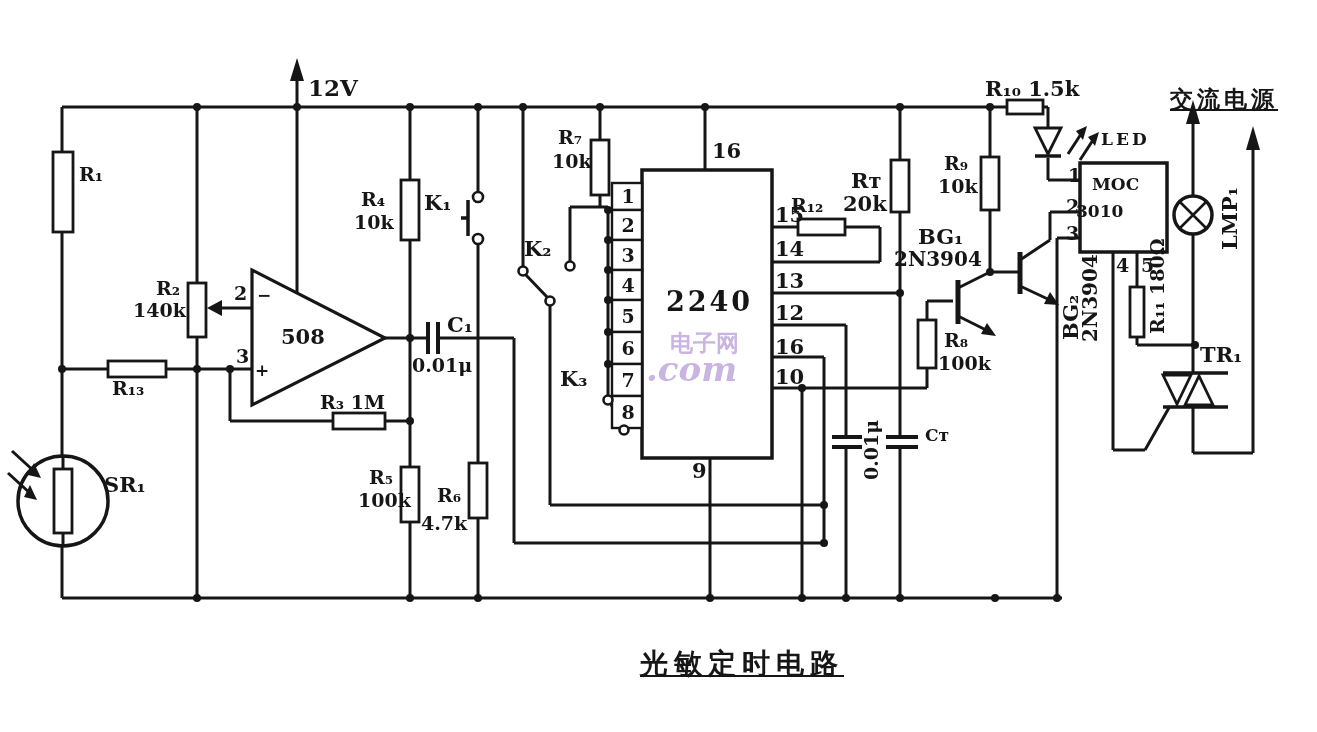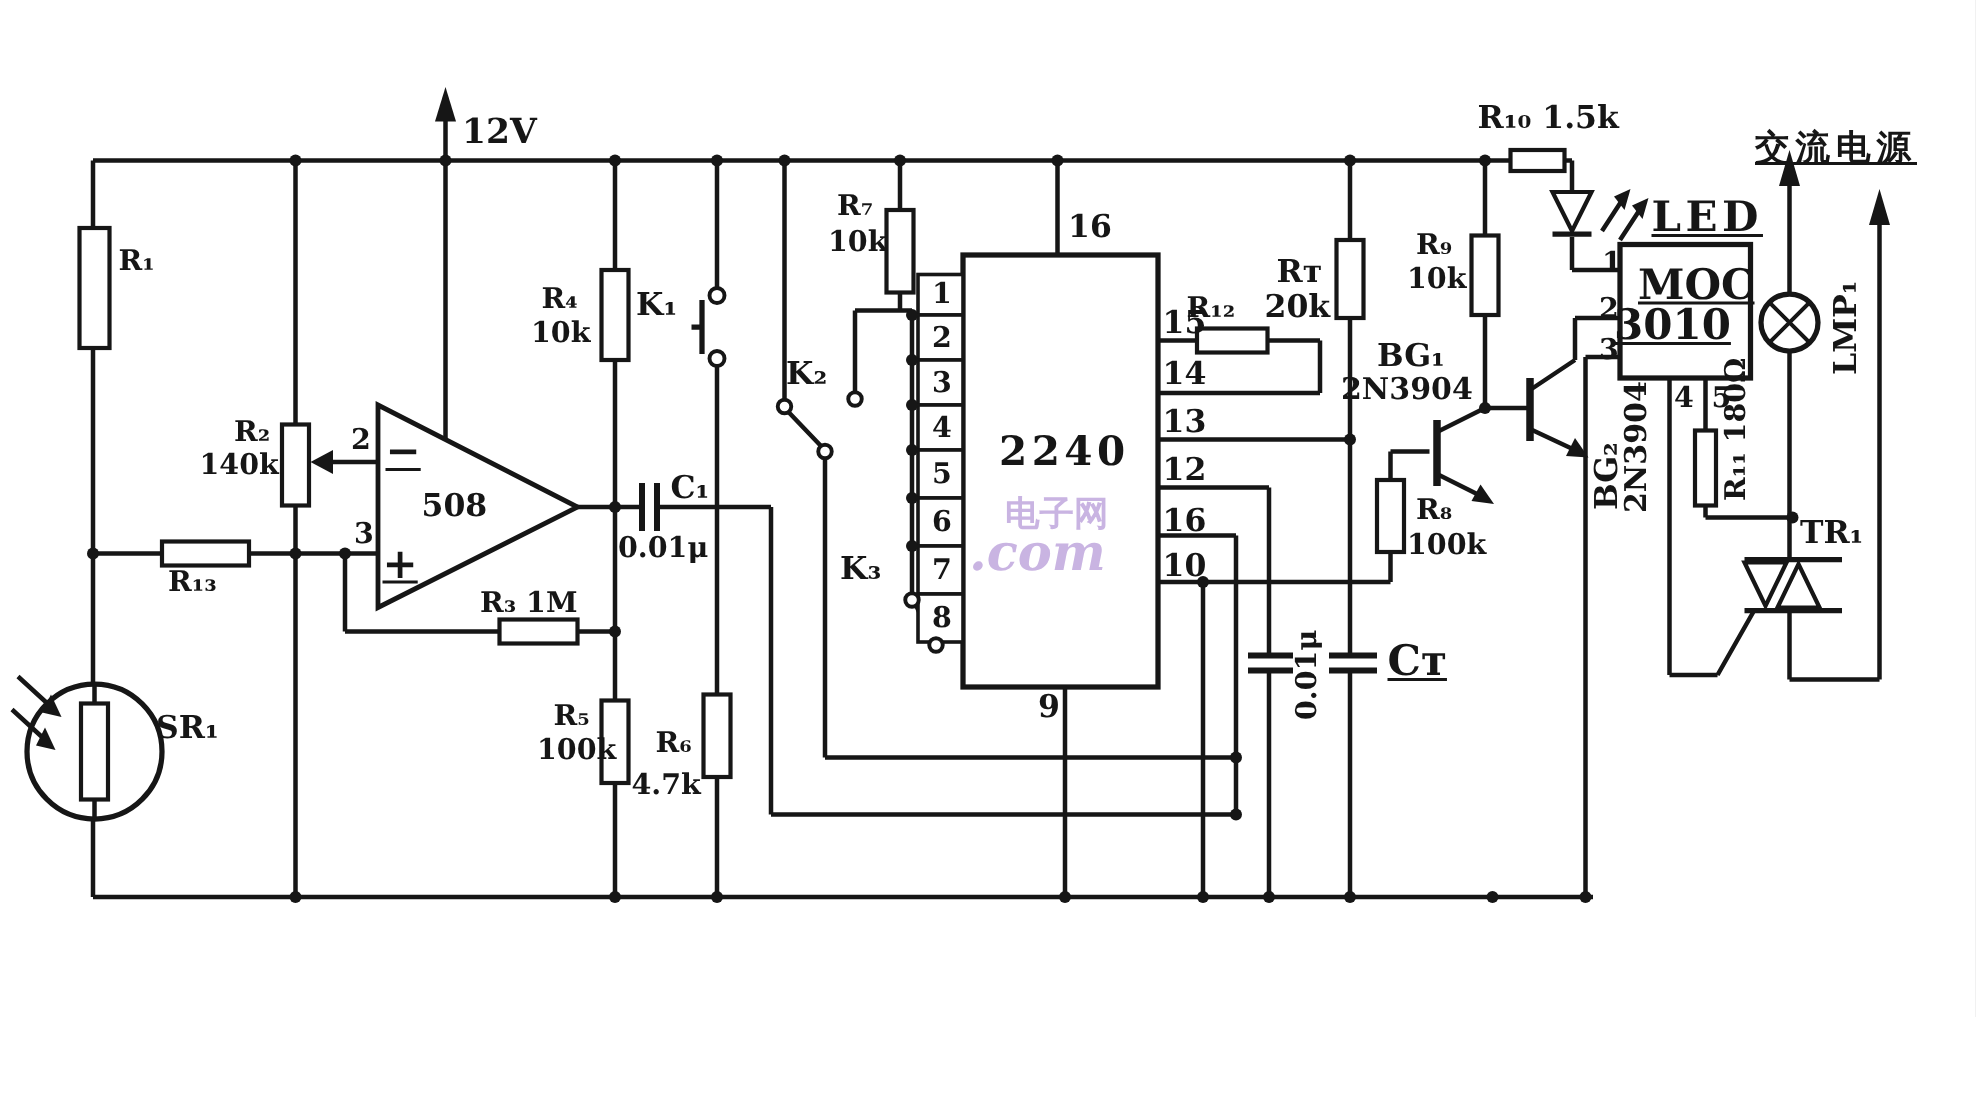--- a/index.html
+++ b/index.html
@@ -1,21 +1,21 @@
 <!DOCTYPE html>
 <html><head>
 <meta charset="utf-8">
 <style>
   html,body{margin:0;padding:0;background:#e8e8e8;}
   .stage{position:relative;width:1317px;height:732px;background:#ffffff;overflow:hidden;
          font-family:"DejaVu Serif","DejaVu Sans",serif;}
   svg{position:absolute;left:0;top:0;}
   .lbl{position:absolute;font-weight:bold;color:#161616;font-size:19px;line-height:1;
        white-space:nowrap;font-family:"DejaVu Serif","DejaVu Sans",serif;}
-  .s21{font-size:21px;} .s22{font-size:28px;text-decoration:underline;} .s23{font-size:23px;} .s20{font-size:20px;}
+  .s21{font-size:21px;} .s22{font-size:17px;} .s23{font-size:23px;} .s20{font-size:20px;}
   .pin{font-size:19px;width:18px;text-align:center;}
   .rot{transform:rotate(-90deg);transform-origin:0 0;}
   .zh{font-family:"DejaVu Sans","Liberation Sans",sans-serif;text-decoration:underline;}
   .icname{font-size:27px;letter-spacing:3px;}
   .caption{font-size:28px;letter-spacing:6px;}
   .wm1{font-size:48px;font-weight:800;color:#ef9a9a;font-family:"DejaVu Sans","Liberation Sans",sans-serif;}
   .wm2{font-size:23px;color:#c9b4e2;font-family:"DejaVu Sans","Liberation Sans",sans-serif;}
   .wm3{font-size:34px;font-style:italic;color:#c9b4e2;font-family:"DejaVu Serif",serif;}
 </style>
 </head>
@@ -256,21 +256,21 @@
 <div class="lbl s21" style="left:775px;top:302px">12</div>
 <div class="lbl s21" style="left:775px;top:336px">16</div>
 <div class="lbl s21" style="left:775px;top:366px">10</div>
 
 <div class="lbl" style="left:791px;top:196px">R₁₂</div>
 <div class="lbl s21" style="left:843px;top:193px">20k</div>
 <div class="lbl s21" style="left:851px;top:170px">Rᴛ</div>
 
 <div class="lbl" style="left:944px;top:154px">R₉</div>
 <div class="lbl" style="left:938px;top:177px">10k</div>
-<div class="lbl s21" style="left:985px;top:67px">R₁₀ 1.5k</div>
+<div class="lbl s21" style="left:985px;top:78px">R₁₀ 1.5k</div>
 <div class="lbl" style="left:944px;top:331px">R₈</div>
 <div class="lbl" style="left:938px;top:354px">100k</div>
 
 <div class="lbl s21" style="left:918px;top:226px">BG₁</div>
 <div class="lbl s20" style="left:894px;top:249px">2N3904</div>
 <div class="lbl s21 rot" style="left:1060px;top:340px">BG₂</div>
 <div class="lbl s20 rot" style="left:1080px;top:342px">2N3904</div>
 
 <div class="lbl s22" style="left:925px;top:427px">Cᴛ</div>
 <div class="lbl rot" style="left:862px;top:480px">0.01μ</div>
@@ -285,14 +285,15 @@
 <div class="lbl" style="left:1141px;top:256px">5</div>
 
 <div class="lbl rot" style="left:1148px;top:334px">R₁₁ 180Ω</div>
 <div class="lbl s23 zh" style="left:1170px;top:88px;letter-spacing:4px">交流电源</div>
 <div class="lbl s21 rot" style="left:1219px;top:250px">LMP₁</div>
 <div class="lbl s21" style="left:1200px;top:344px">TR₁</div>
 
 <div class="lbl wm2" style="left:670px;top:332px">电子网</div>
 <div class="lbl wm3" style="left:646px;top:352px">.com</div>
 
+<div class="lbl caption zh" style="left:640px;top:650px">光敏定时电路</div>
 
 </div>
 
 </body></html>

